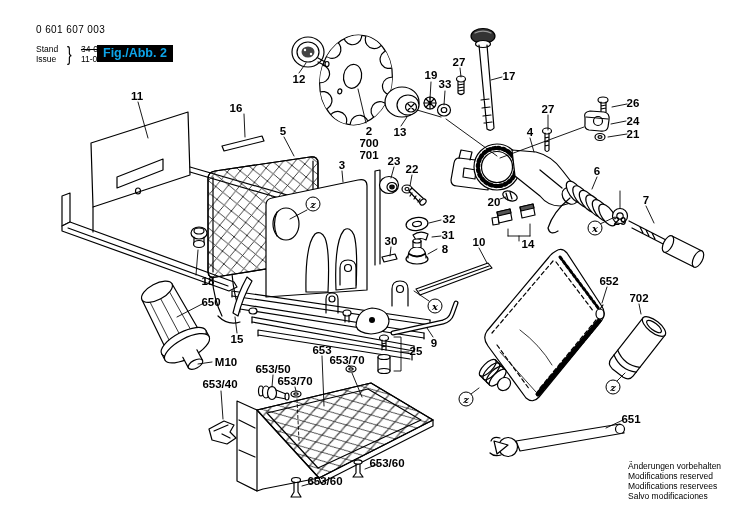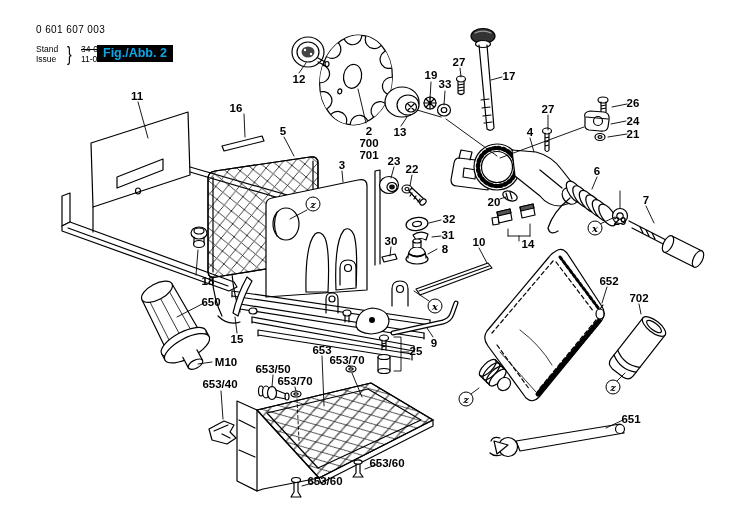--- a/index.html
+++ b/index.html
@@ -421,14 +421,20 @@
     </div>
     <div class="brace">}</div>
     <div class="vals">
       <div class="struck">34-00</div>
       <div>11-02-16</div>
     </div>
   </div>
 </div>
 <div class="fig-badge">Fig./Abb. 2</div>
 
-
+<div class="legal">
+  <div>Änderungen vorbehalten</div>
+  <div>Modifications reserved</div>
+  <div>Modifications reservees</div>
+  <div>Salvo modificaciones</div>
 </div>
 
+</div>
+
 </body></html>

